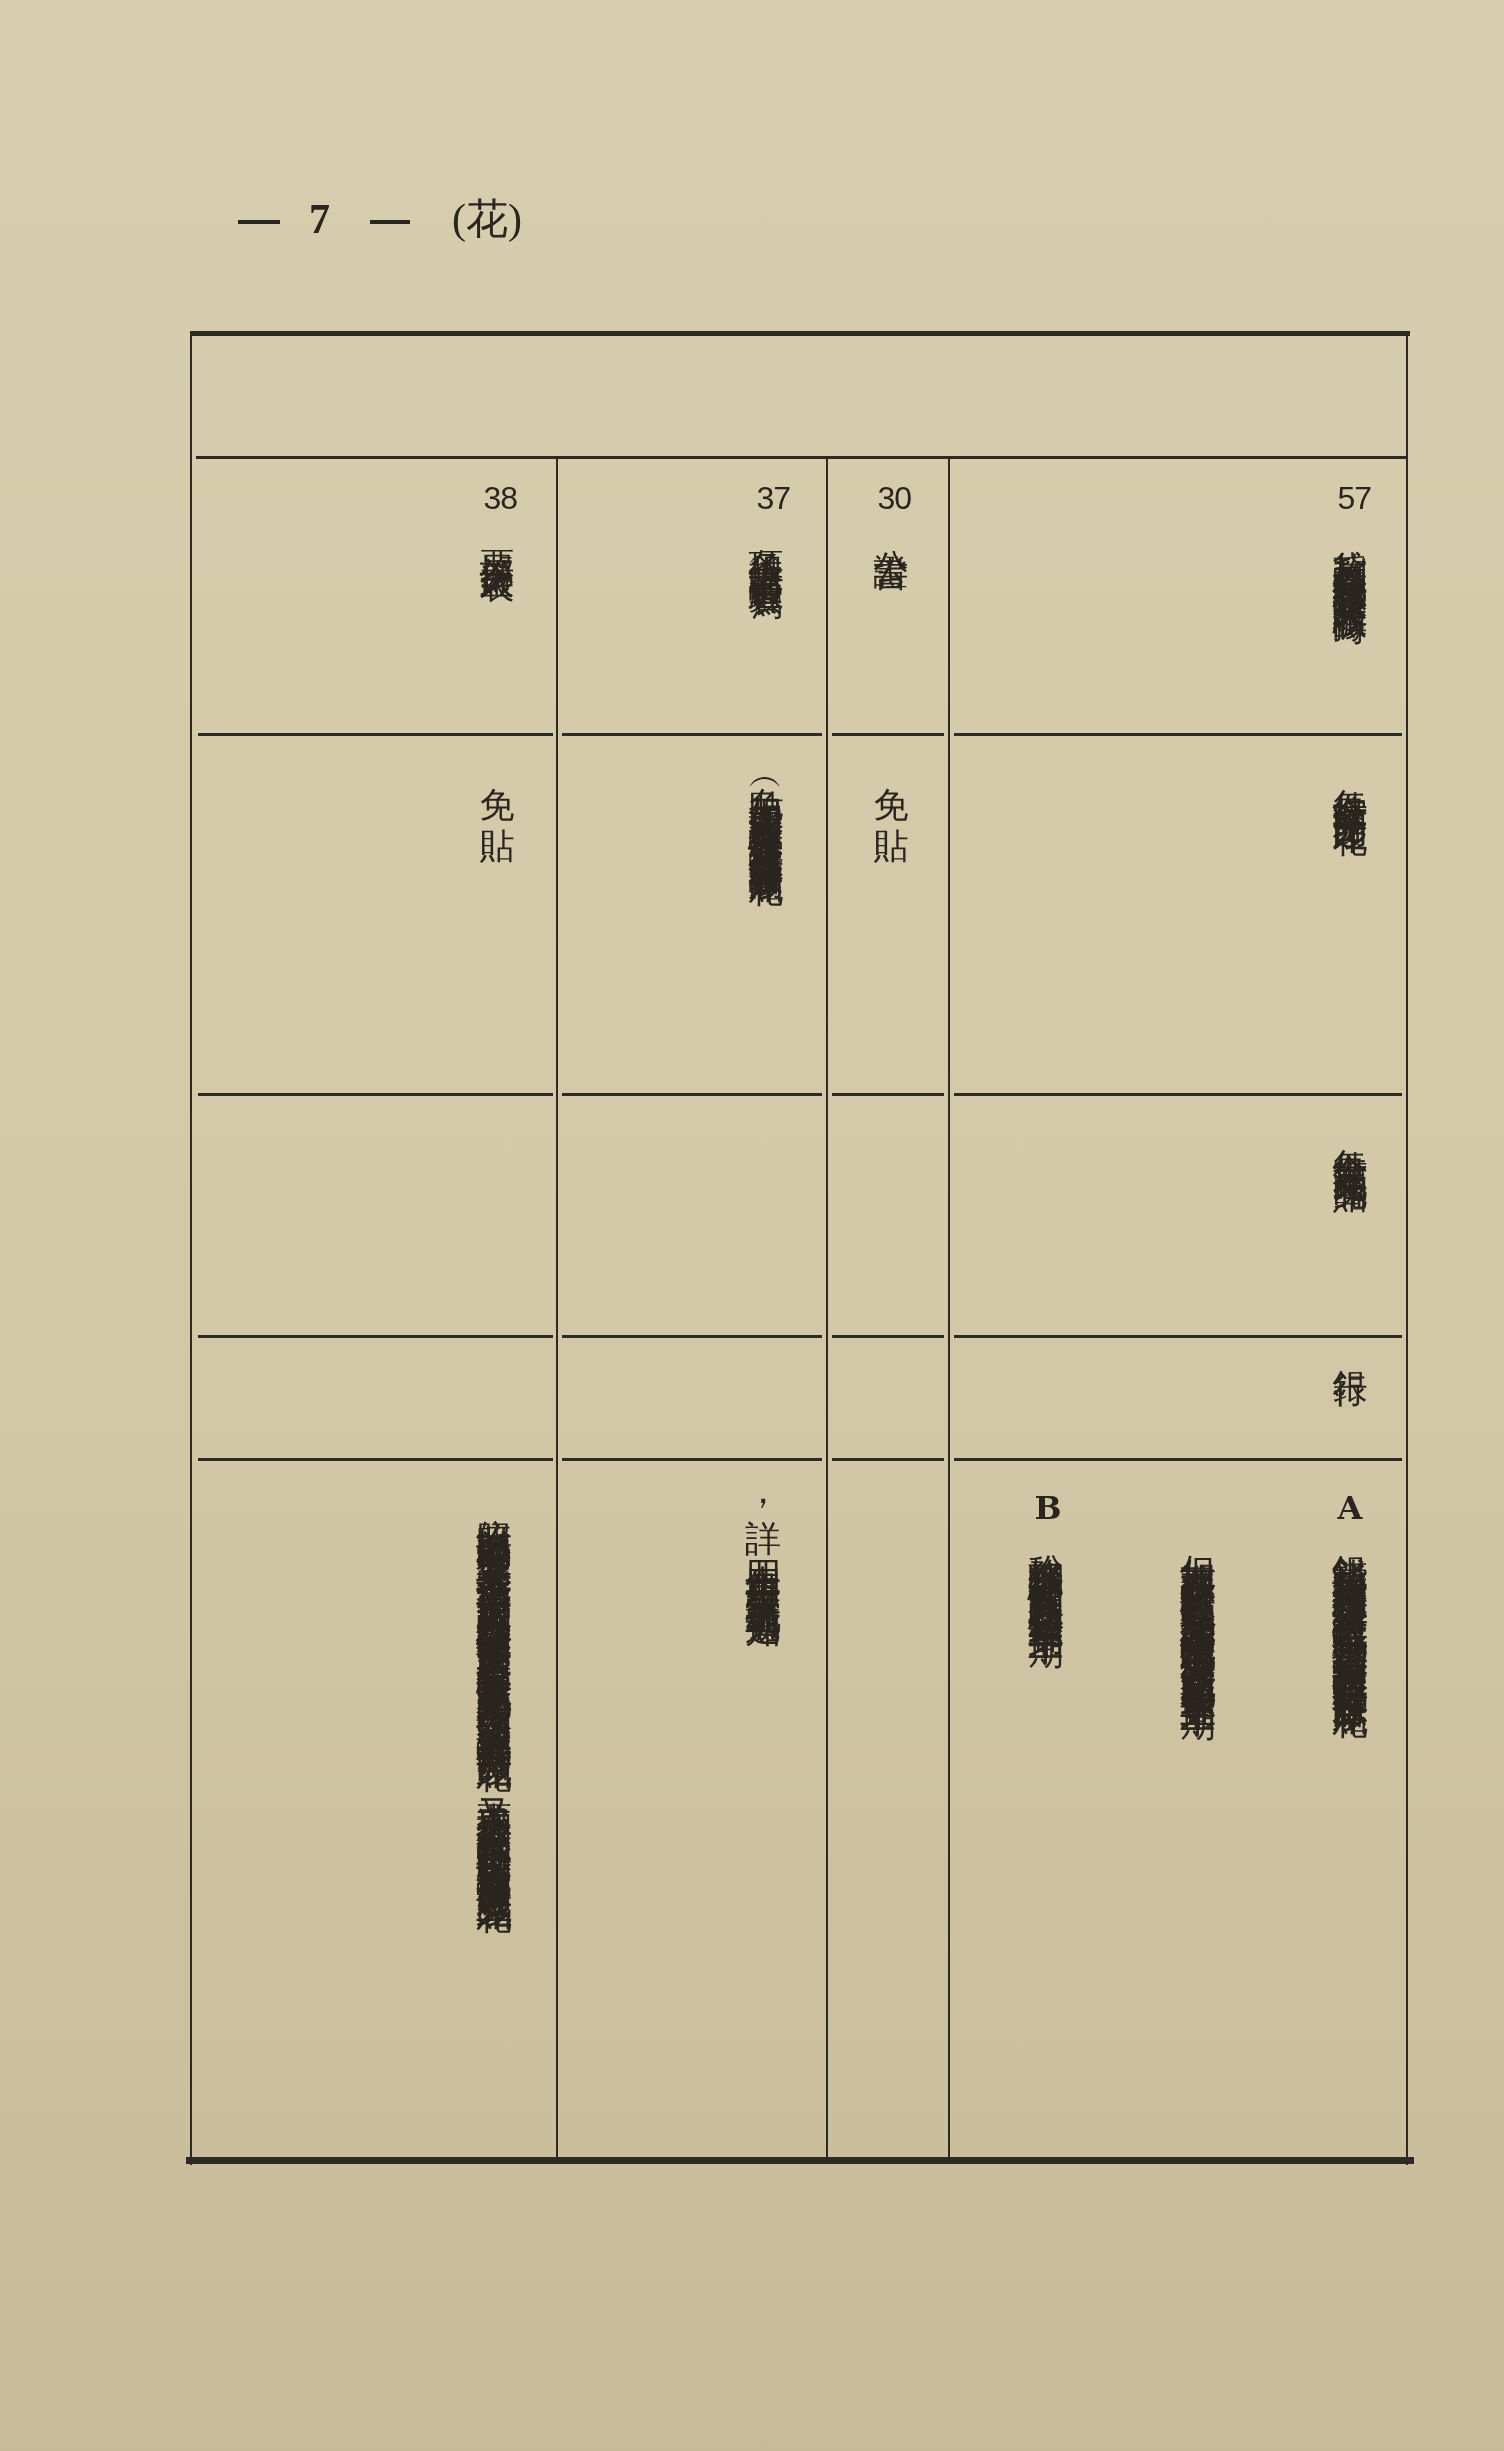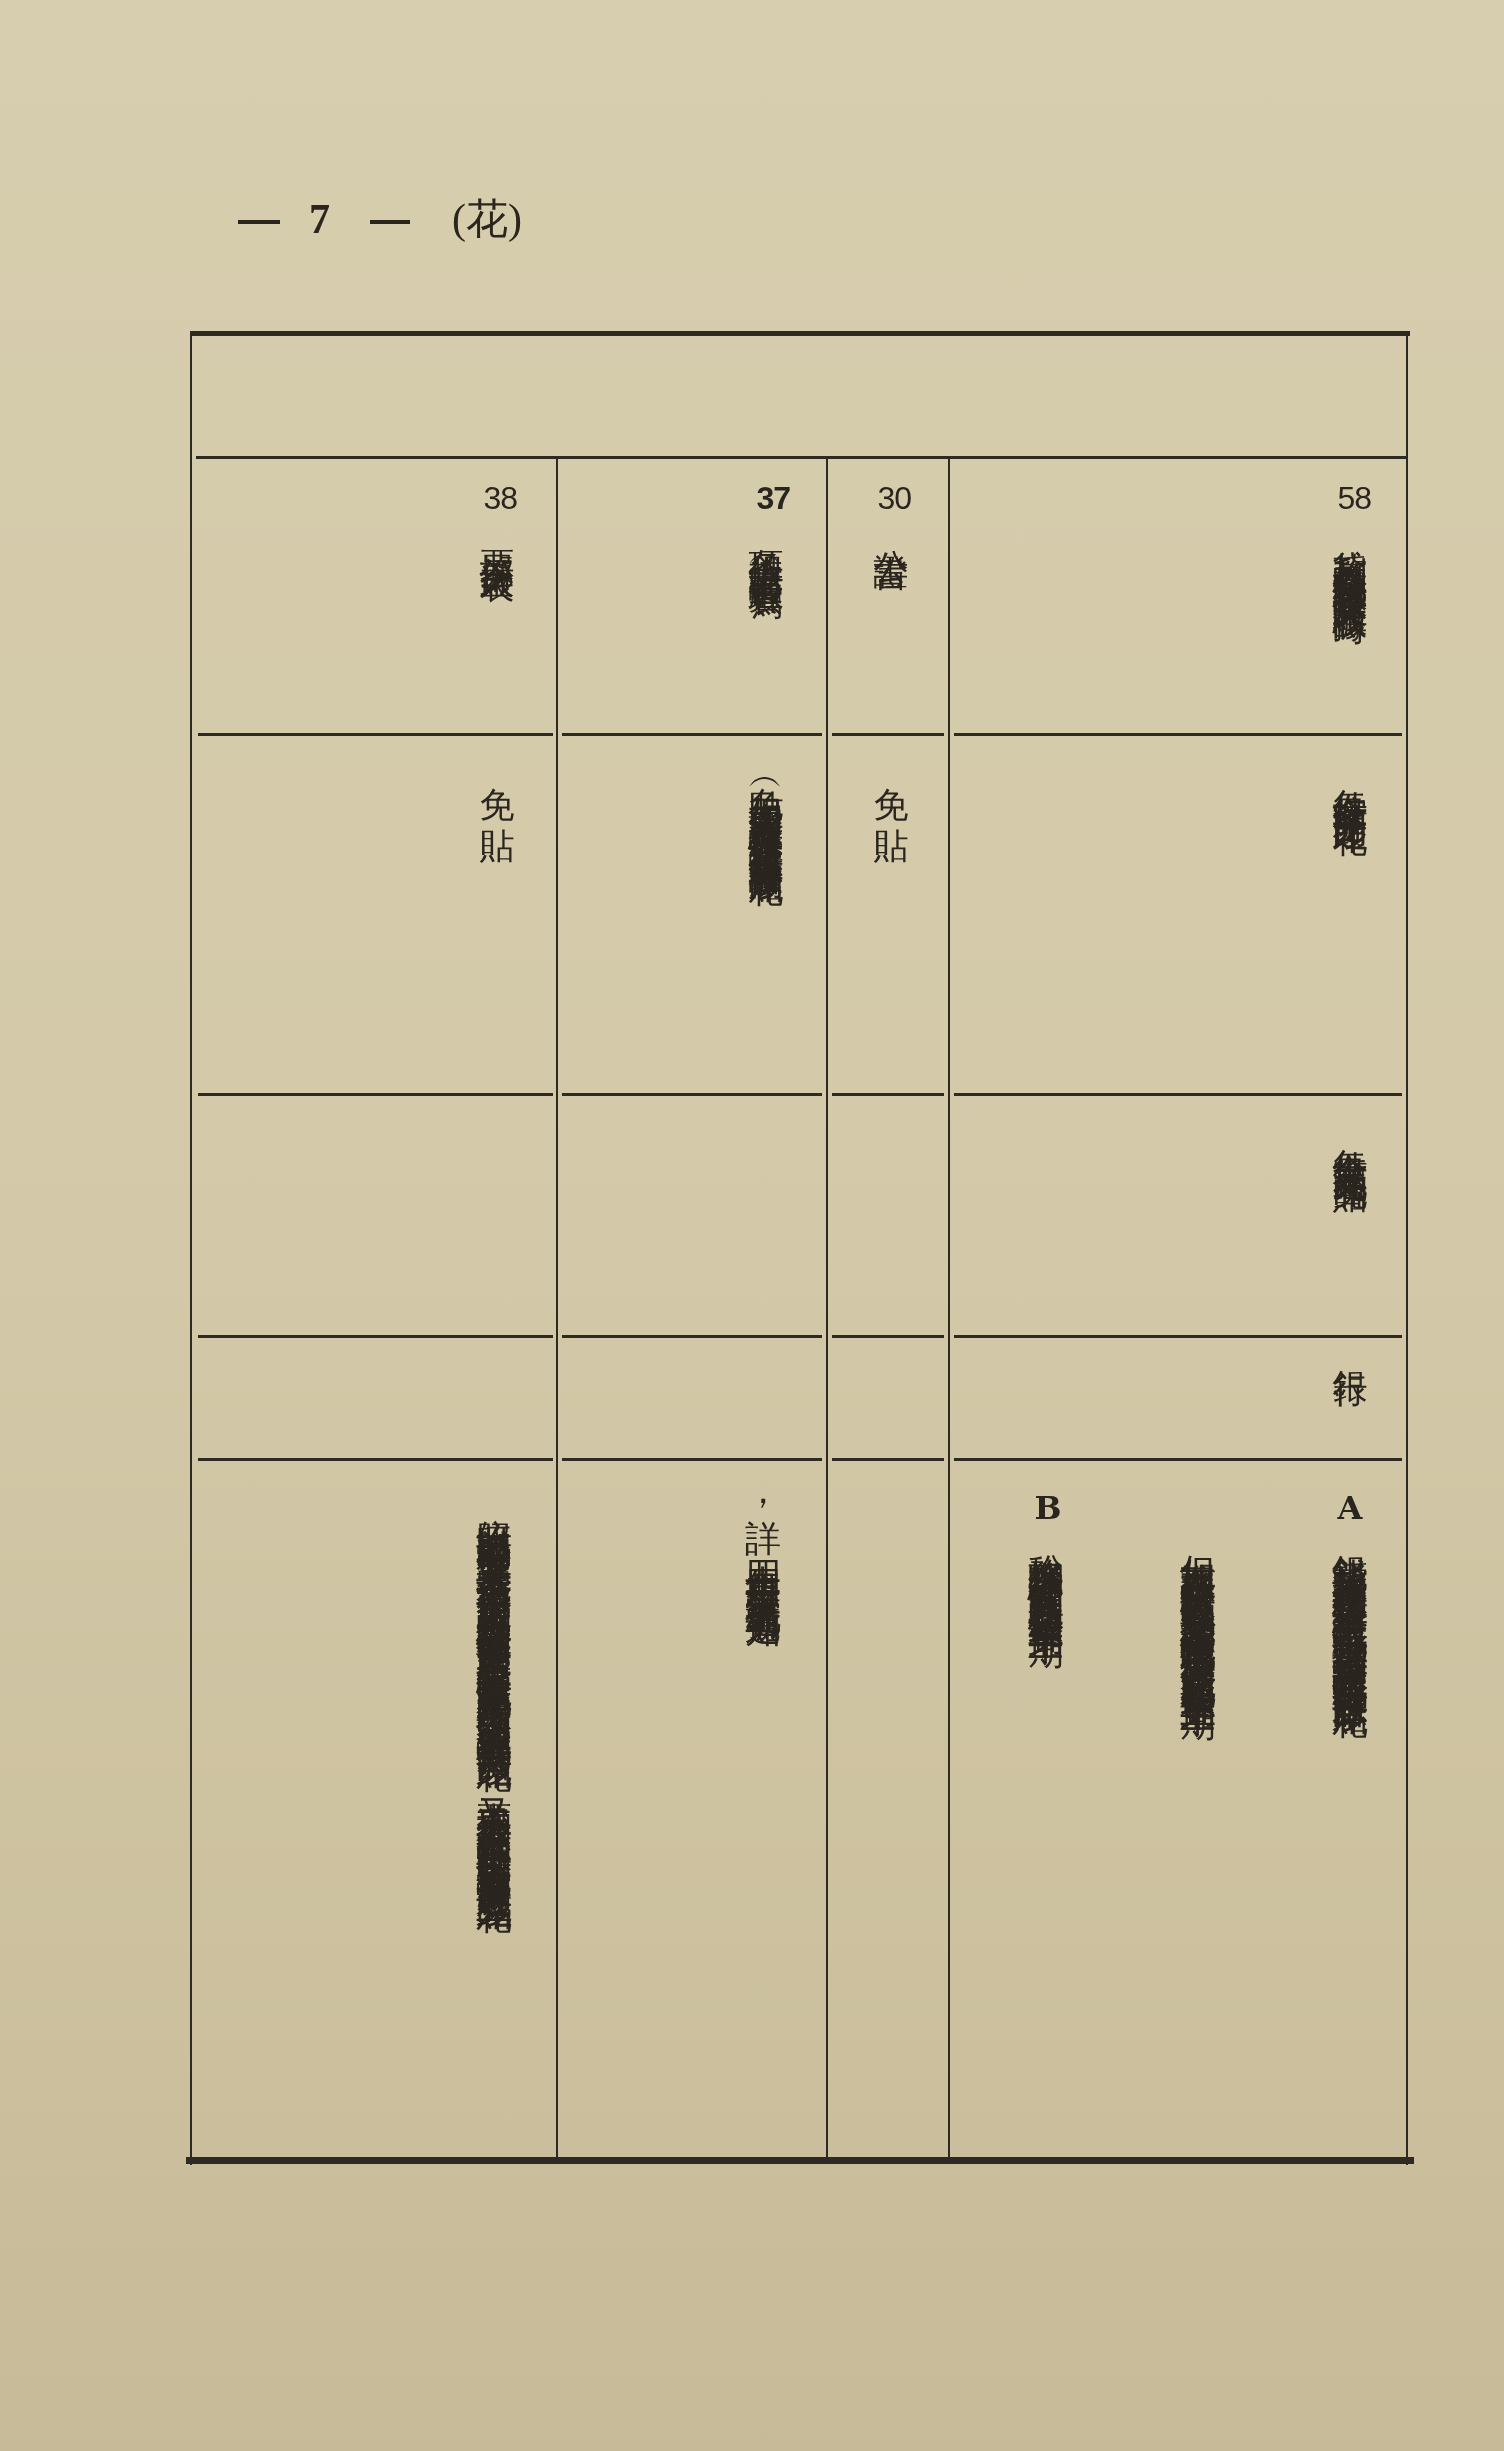--- a/index.html
+++ b/index.html
@@ -97,42 +97,42 @@
 
     <div class="line" style="left:198px; top:1458px; width:355px; height:3px;"></div>
     <div class="line" style="left:562px; top:1458px; width:260px; height:3px;"></div>
     <div class="line" style="left:832px; top:1458px; width:112px; height:3px;"></div>
     <div class="line" style="left:954px; top:1458px; width:448px; height:3px;"></div>
 
     <div class="line" style="left:186px; top:2157px; width:1228px; height:7px;"></div>
   </div>
 
   <div>
-    <div class="num" style="left:1311px;">58</div>
+    <div class="num" style="left:1311px;">57</div>
     <div class="vt" style="left:1179px; top:522px; width:190px; height:192px;">貸款利息收據或利息計算書（限於未另給收據時）</div>
     <div class="vt" style="left:1293px; top:761px; width:76px; height:306px;">每件按金額貼千分之四印花</div>
     <div class="vt" style="left:1255px; top:1121px; width:114px; height:192px;">每件金額未滿九元者免貼</div>
     <div class="vt" style="left:1331px; top:1343px; width:38px; height:80px;">銀行</div>
 
     <div class="note-label" style="left:1331px;">A</div>
     <div class="vt note" style="left:1217px; top:1527px; width:152px; height:626px;">銀錢業放款所扣利息如僅對借款人給予計算單或本票存根聯爲計算單者則該項計算單或本票存根聯自應照本目貼花</div>
     <div class="vt note" style="left:1065px; top:1527px; width:152px; height:626px;">但如該存根並不交給借款人以爲收取利息之憑證者則不能構成代替收據使用之條件應免貼花（公報四一春第五十三期）</div>
 
     <div class="note-label" style="left:1029px;">B</div>
     <div class="vt note" style="left:989px; top:1527px; width:76px; height:626px;">稅務機關不得飭令硬性開立利息收據（公報四二春第二十三期）</div>
   </div>
 
   <div>
     <div class="num" style="left:851px;">30</div>
     <div class="vt" style="left:872px; top:522px; width:38px; height:120px;">公證書</div>
     <div class="vt" style="left:872px; top:760px; width:38px; height:120px;">免　貼</div>
   </div>
 
   <div>
-    <div class="num" style="left:730px;font-weight:bold;">37</div>
+    <div class="num" style="left:730px;">37</div>
     <div class="vt" style="left:671px; top:522px; width:114px; height:192px;">各項借款申請書（顧客填寫）</div>
     <div class="vt" style="left:633px; top:760px; width:152px; height:306px;">免貼（但如由保證人簽章兼具保證性質者應按債務保證書據例貼花）</div>
     <div class="vt note" style="left:706px; top:1491px; width:76px; height:665px;">詳，四十年四月十三日業營字第九七五號通知</div>
   </div>
 
   <div>
     <div class="num" style="left:457px;">38</div>
     <div class="vt" style="left:440px; top:522px; width:76px; height:192px;">票據部份入金表</div>
     <div class="vt" style="left:478px; top:760px; width:38px; height:120px;">免　貼</div>
     <div class="vt note" style="left:247px; top:1491px; width:266px; height:665px;">依照財部臺財稅四〇發字第五八五六號指令「本票部份入金表與利息收入表如確僅備作內部查考之用並不交給客戶者可免貼花」即本票期限內之部份入金並未成立轉期行爲當可免貼花。又本票過期後本行亦不准客戶轉期時之部份入金表亦當無轉期之成立可免貼花</div>

